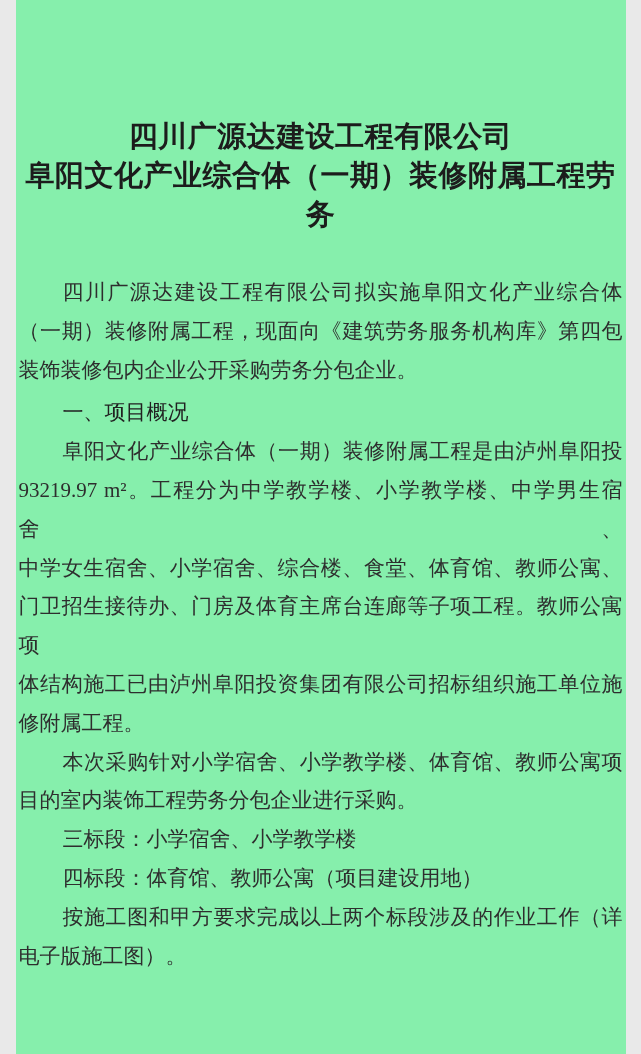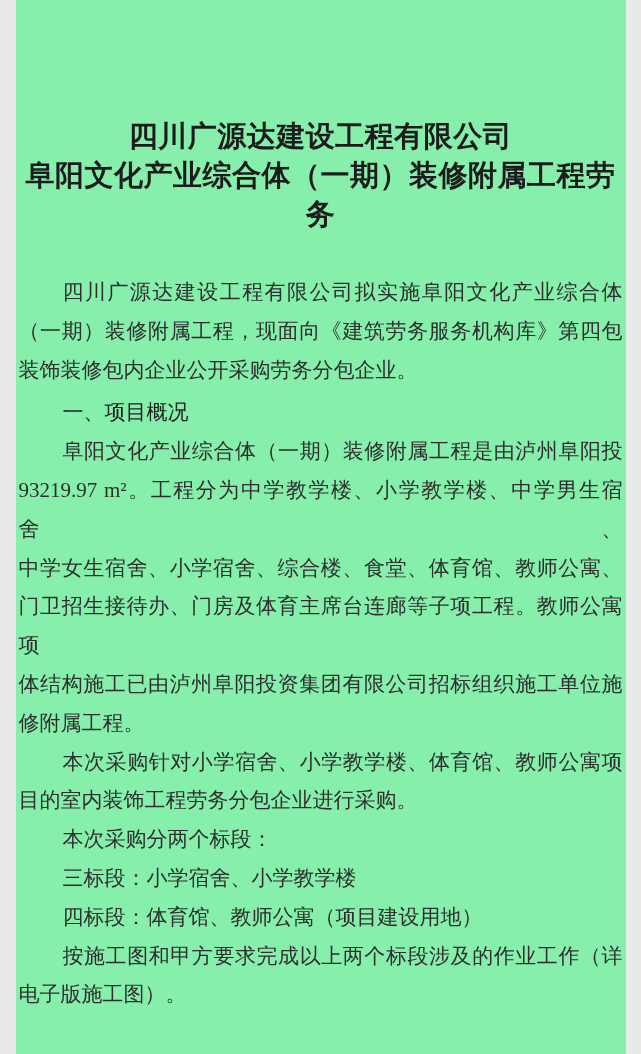--- a/index.html
+++ b/index.html
@@ -71,21 +71,20 @@
     <div class="line indent fill">阜阳文化产业综合体（一期）装修附属工程是由泸州阜阳投</div>
     <div class="line fill">93219.97 m²。工程分为中学教学楼、小学教学楼、中学男生宿舍、</div>
     <div class="line fill">中学女生宿舍、小学宿舍、综合楼、食堂、体育馆、教师公寓、</div>
     <div class="line fill">门卫招生接待办、门房及体育主席台连廊等子项工程。教师公寓项</div>
     <div class="line fill">体结构施工已由泸州阜阳投资集团有限公司招标组织施工单位施</div>
     <div class="line">修附属工程。</div>
 
 
     <div class="line indent fill">本次采购针对小学宿舍、小学教学楼、体育馆、教师公寓项</div>
     <div class="line">目的室内装饰工程劳务分包企业进行采购。</div>
-    <div class="line indent">本次采购分两个标段：</div>
     <div class="line indent">三标段：小学宿舍、小学教学楼</div>
     <div class="line indent">四标段：体育馆、教师公寓（项目建设用地）</div>
     <div class="line indent fill">按施工图和甲方要求完成以上两个标段涉及的作业工作（详</div>
     <div class="line">电子版施工图）。</div>
 
   </div>
 
 </div>
 
 </body></html>

